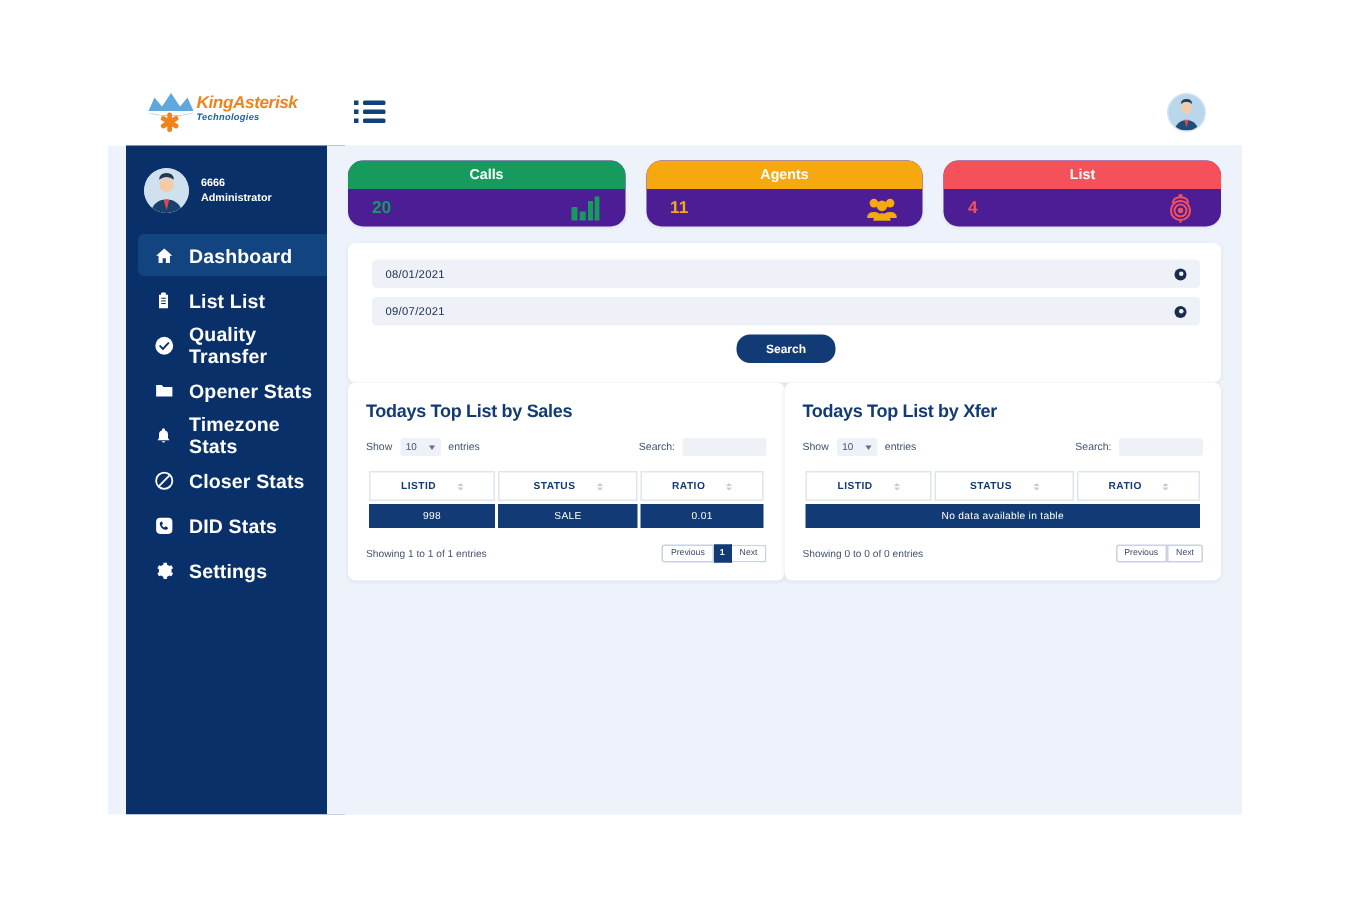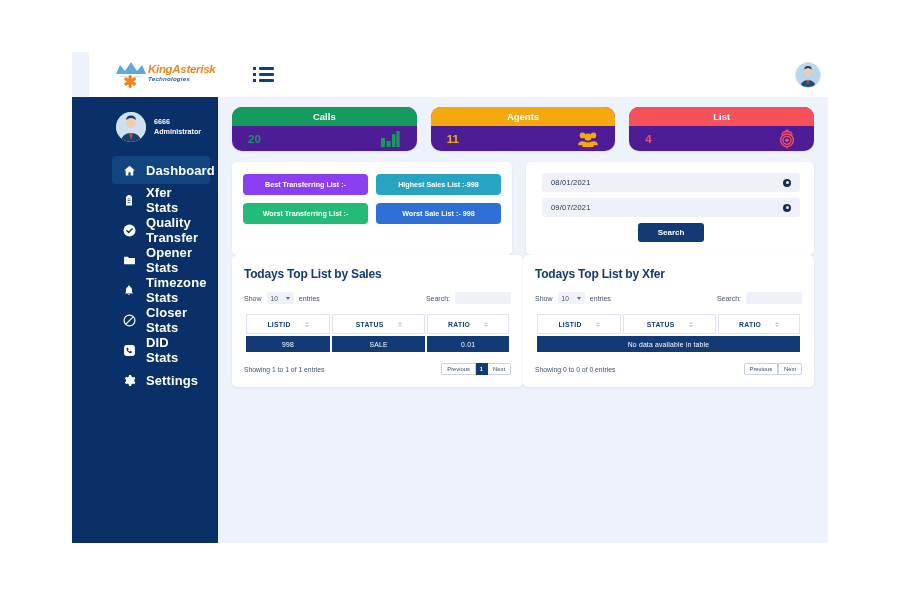--- a/index.html
+++ b/index.html
@@ -12,21 +12,21 @@
   .app-window {
     position: absolute;
     left: 72px; top: 52px;
     width: 756px; height: 491px;
     background: #eef2fa;
     overflow: hidden;
   }
 
   
   .topbar {
-    position: absolute; left: 17px; top: 0;
+    position: absolute; left: 0; top: 0;
     width: 756px; height: 45px;
     background: #ffffff;
     display: flex; align-items: center;
   }
   .brand {
     width: 146px; height: 45px;
     display: flex; align-items: center; justify-content: center;
     background: #ffffff;
   }
   .logo { position: relative; width: 100px; height: 34px; }
@@ -56,25 +56,24 @@
   .menu-line { width: 15px; height: 2.6px; background: #14407a; border-radius: 1px; }
   .avatar-wrap {
     margin-right: 24px; width: 26px; height: 26px; border-radius: 50%;
     background: #bcd6ec; overflow: hidden; position: relative;
     border: 1px solid #d6e3ef; cursor: pointer;
   }
   .avatar-wrap svg { position: absolute; left: 0; top: 0; }
 
   
   .sidebar {
-    position: absolute; left: 0; top: 45px;
+    position: absolute; left: 12px; top: 45px;
     width: 146px; height: 446px;
     background: #093068;
     padding-top: 10px;
-    padding-left: 32px;
   }
   .side-user {
     display: flex; align-items: center; gap: 8px;
     padding: 5px 12px 14px 12px;
   }
   .side-avatar {
     width: 30px; height: 30px; border-radius: 50%;
     background: #cfe0ef; position: relative; overflow: hidden;
     flex-shrink: 0;
   }
@@ -150,21 +149,21 @@
     width: 8px; height: 8px; border-radius: 50%;
     background: #1b2d4f; position: relative; cursor: pointer;
     display:flex;align-items:center;justify-content:center;
   }
   .clear-icon::after {
     content:""; width:3px; height:3px; border-radius:50%; background:#eef1f7;
   }
   .search-btn-wrap { display: flex; justify-content: center; margin-top: 6px; }
   .search-btn {
     background: #123b75; color: #ffffff; border: none;
-    border-radius: 3px; padding: 5px 20px;
+    border-radius: 9px; padding: 5px 20px;
     font-size: 8px; font-weight: bold; cursor: pointer;
     font-family: "Liberation Sans", sans-serif;
   }
 
   
   .tables-row { display: flex; }
   .table-panel { padding: 12px 12px 12px 12px; }
   .table-title {
     font-size: 12px; font-weight: bold; color: #123b75;
     letter-spacing: -0.2px; margin-bottom: 11px;
@@ -315,21 +314,21 @@
         <svg width="12" height="13" viewBox="0 0 24 24" fill="#ffffff">
             <path d="M9 2h6v2h3v18H6V4h3V2z"></path>
             <rect x="9" y="1" width="6" height="3" rx="1" fill="#ffffff"></rect>
             <g fill="#093068">
               <rect x="9" y="8" width="6" height="1.4"></rect>
               <rect x="9" y="11.5" width="6" height="1.4"></rect>
               <rect x="9" y="15" width="6" height="1.4"></rect>
             </g>
           </svg>
       </span>
-      <span class="nav-label">Xfer Stats</span>
+      <span class="nav-label">List List</span>
     </div>
 
     <div class="nav-item">
       <span class="nav-icon">
         <svg width="13" height="13" viewBox="0 0 24 24">
             <circle cx="12" cy="12" r="11" fill="#ffffff"></circle>
             <path d="M7 12.4 l3.4 3.4 L17 8.8" stroke="#093068" stroke-width="2.4" fill="none" stroke-linecap="round"></path>
           </svg>
       </span>
       <span class="nav-label">Quality Transfer</span>
@@ -435,28 +434,20 @@
               </g>
               <circle cx="11" cy="13.5" r="2" fill="#f4515b"></circle>
               <rect x="9.6" y="1.6" width="2.8" height="2.6" fill="#f4515b"></rect>
             </svg>
           </span>
         </div>
       </div>
     </div>
 
     <div class="panels-row">
-      <div class="panel badges-panel">
-        <div class="badge-grid">
-          <div class="badge" style="background:#8b3ff0">Best Transferring List :-</div>
-          <div class="badge" style="background:#27a4c4">Highest Sales List :-998</div>
-          <div class="badge" style="background:#22bb78">Worst Transferring List :-</div>
-          <div class="badge" style="background:#2f6fd8">Worst Sale List :- 998</div>
-        </div>
-      </div>
 
       <div class="panel date-panel">
         <div class="date-field">
           <span class="date-text">08/01/2021</span>
           <span class="clear-icon"></span>
         </div>
         <div class="date-field">
           <span class="date-text">09/07/2021</span>
           <span class="clear-icon"></span>
         </div>

